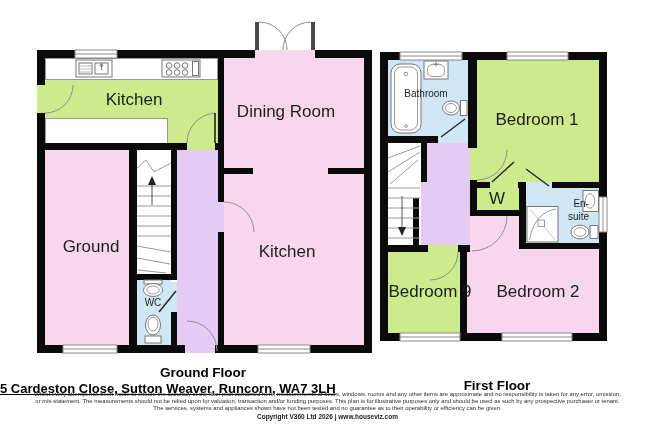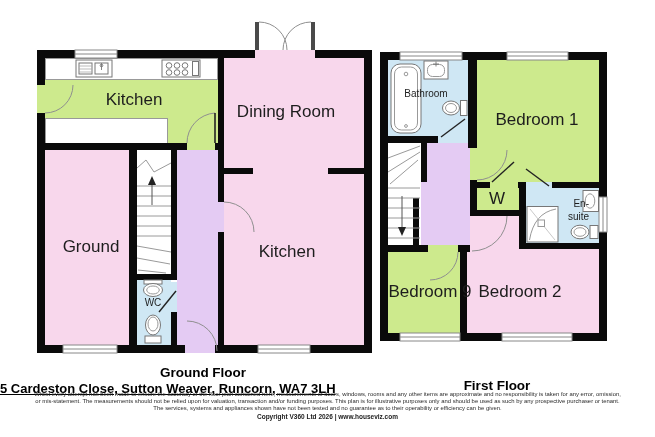--- a/index.html
+++ b/index.html
@@ -266,21 +266,21 @@
   <div class="room-label" style="left:286px;top:112px;">Dining Room</div>
   <div class="room-label" style="left:91px;top:247px;">Ground</div>
   <div class="room-label" style="left:287px;top:252px;">Kitchen</div>
   <div class="room-label small" style="left:153px;top:302px;text-align:right;">WC</div>
 
   <div class="room-label small" style="left:426px;top:93px;">Bathroom</div>
   <div class="room-label" style="left:537px;top:120px;">Bedroom 1</div>
   <div class="room-label" style="left:497px;top:199px;">W</div>
   <div class="room-label small wrap" style="left:571px;top:210px;text-align:right;">En-suite</div>
   <div class="room-label" style="left:430px;top:292px;">Bedroom 9</div>
-  <div class="room-label" style="left:520px;top:292px;">Bedroom 2</div>
+  <div class="room-label" style="left:538px;top:292px;">Bedroom 2</div>
 
   <div class="floor-title" style="left:203px;top:365px;">Ground Floor</div>
   <div class="floor-title" style="left:497px;top:365px;margin-top:13px;">First Floor</div>
   <div class="address-line" style="top:381px;">5 Cardeston Close, Sutton Weaver, Runcorn, WA7 3LH</div>
 
   <div class="disclaimer" style="top:391px;">Whilst every attempt has been made to ensure the accuracy of the floor plan contained here, measurements of doors, windows, rooms and any other items are approximate and no responsibility is taken for any error, omission,</div>
   <div class="disclaimer" style="top:398px;">or mis-statement. The measurements should not be relied upon for valuation, transaction and/or funding purposes. This plan is for illustrative purposes only and should be used as such by any prospective purchaser or tenant.</div>
   <div class="disclaimer" style="top:405px;">The services, systems and appliances shown have not been tested and no guarantee as to their operability or efficiency can be given.</div>
   <div class="copyright" style="top:413px;">Copyright V360 Ltd 2026 | www.houseviz.com</div>
 </div>

